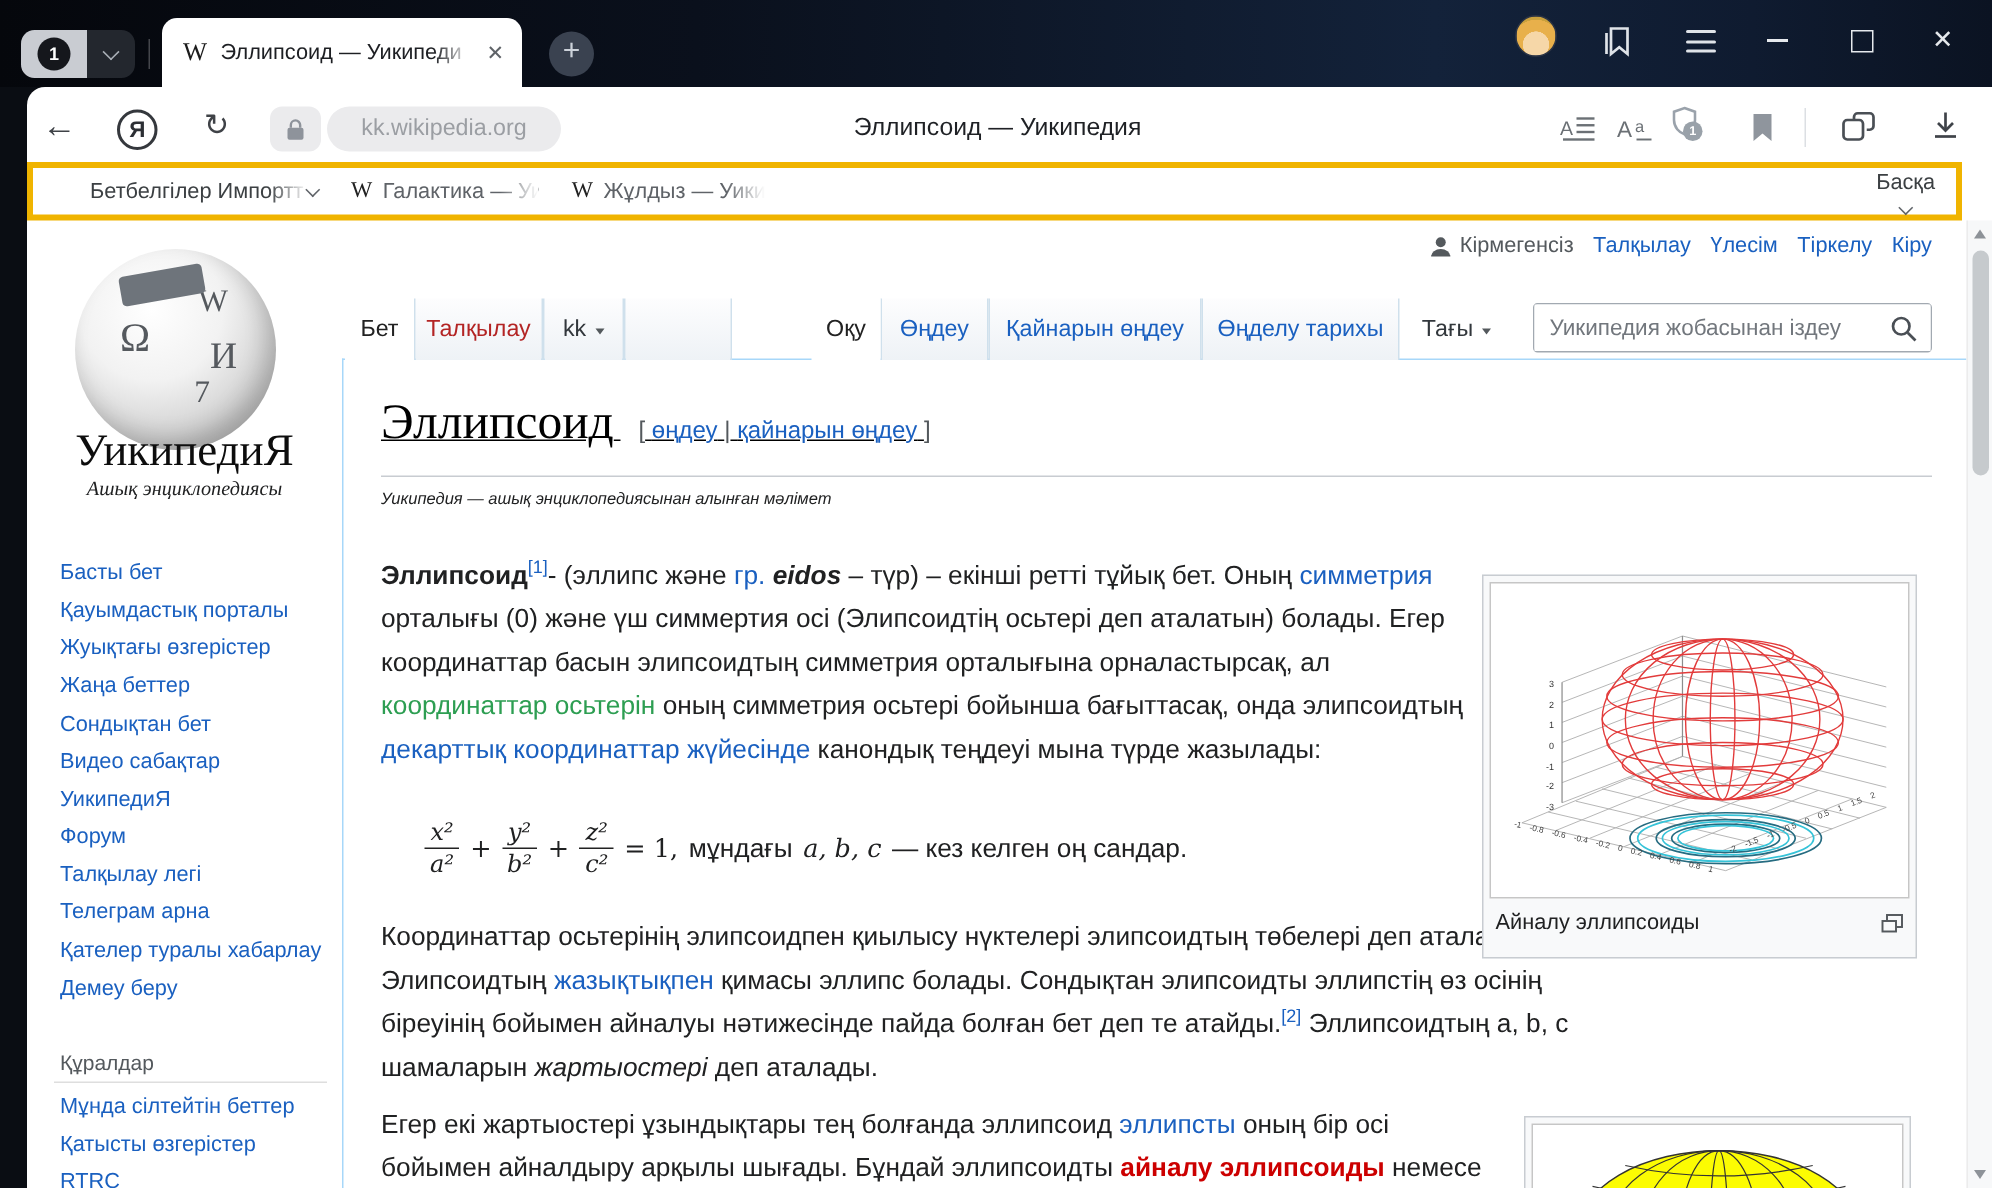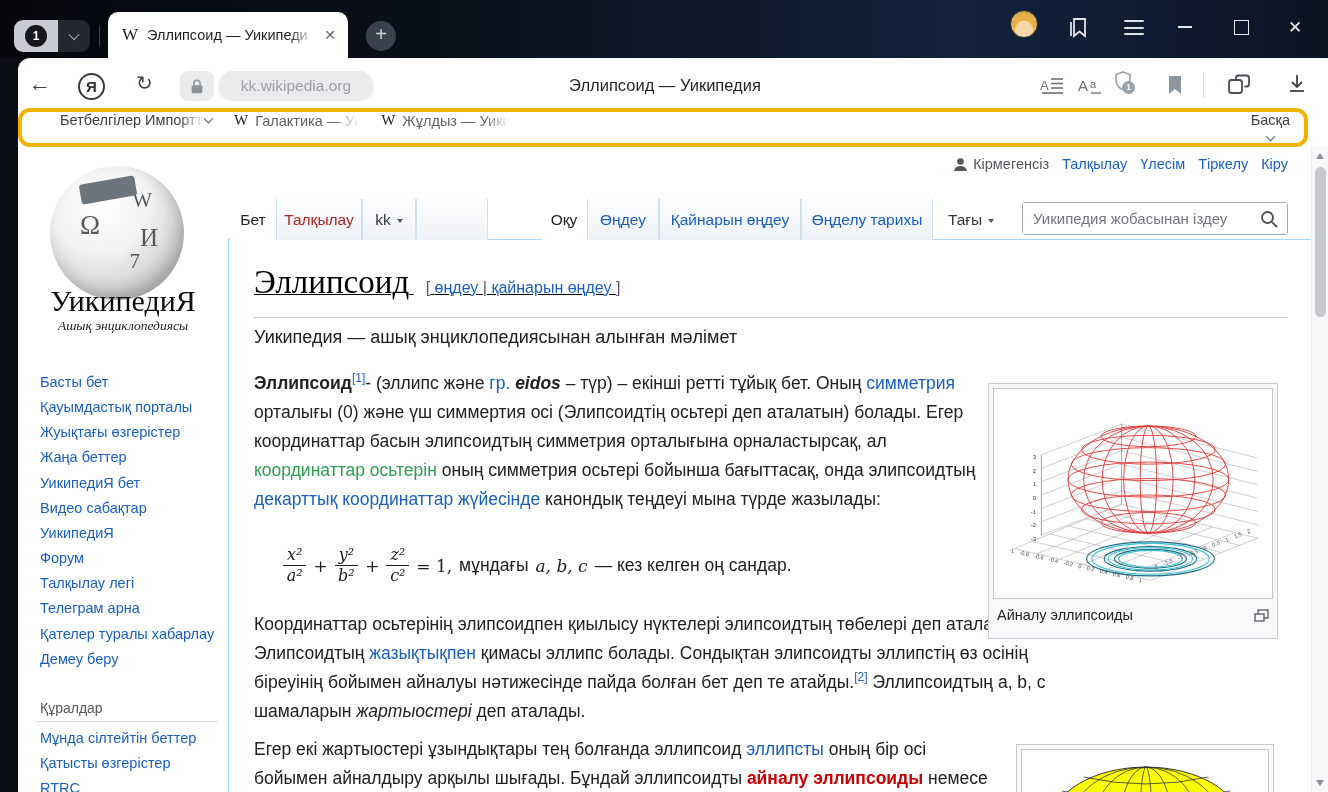--- a/index.html
+++ b/index.html
@@ -39,21 +39,21 @@
   .ya { left:78px; top:73px; width:27px; height:27px; border-radius:50%; border:2px solid #35383d; color:#2c2f34; font-size:15px; font-weight:bold; text-align:center; line-height:23px; }
   .reload { left:136px; top:71px; font-size:20px; color:#3f4247; }
   .lockpill { left:180px; top:71px; width:34px; height:30px; background:#ebebed; border-radius:8px; display:flex; align-items:center; justify-content:center; }
   .urlpill { left:218px; top:71px; width:156px; height:30px; background:#ebebed; border-radius:15px; color:#9b9ea3; font-size:15.5px; display:flex; align-items:center; justify-content:center; }
   .pagetitle { left:450px; top:76px; width:430px; text-align:center; font-size:16.5px; color:#1f2125; position:absolute; }
   .shieldwrap { left:1112px; top:70px; }
   .badge { position:absolute; left:10px; top:11px; width:13px; height:13px; border-radius:50%; background:#99a1a9; color:#fff; font-size:8.5px; font-weight:bold; text-align:center; line-height:13px; }
   .vdiv { left:1203px; top:72px; width:1px; height:26px; background:#dcdfe3; position:absolute; }
 
   
-  .bmbar { position:absolute; left:18px; top:108px; width:1290px; height:39px; border:4px solid #f0b400; border-radius:12px; background:#fff; display:flex; align-items:flex-start; padding:0 14px 0 38px; }
+  .bmbar { position:absolute; left:18px; top:108px; width:1290px; height:39px; border:4px solid #f0b400; border-radius:0; background:#fff; display:flex; align-items:center; padding:0 14px 0 38px; }
   .bm-label { position:relative; font-size:14.5px; color:#3c4043; white-space:nowrap; overflow:hidden; }
   .bm-import { width:145px; }
   .bm-item { display:flex; align-items:center; margin-left:22px; cursor:pointer; }
   .bm-item .w { font-family:"Liberation Serif","DejaVu Serif",serif; font-size:15px; color:#222; margin-right:7px; }
   .bm-w1 { width:104px; color:#5f6368; }
   .bm-w2 { width:108px; color:#5f6368; }
   .bm-more { margin-left:auto; display:flex; align-items:center; gap:8px; font-size:14.5px; color:#3c4043; cursor:pointer;flex-direction:column; }
   .chevD { width:7px; height:7px; border-right:1.6px solid #5f6368; border-bottom:1.6px solid #5f6368; transform:rotate(45deg); margin-top:-3px; }
 
   
@@ -90,21 +90,21 @@
   .searchbox input { width:100%; height:100%; border:0; outline:none; padding:0 36px 0 10px; font-size:15px; color:#202122; font-family:inherit; }
   .searchbox input::placeholder { color:#72777d; }
   .mag { position:absolute; right:8px; top:6px; }
 
   
   .a-titlerow { position:absolute; left:254px; top:264px;text-decoration:underline; }
   .a-title { font-family:"Liberation Serif","DejaVu Serif",serif; font-size:33px; color:#000; }
   .editlinks { font-size:16px; color:#54595d; margin-left:12px; }
   .editlinks .el { color:#1a60c0; cursor:pointer; }
   .titlerule { position:absolute; left:254px; top:317px; width:1034px; height:1px; background:#c8ccd1; }
-  .subtitle { position:absolute; left:254px; top:327px; font-size:18px; color:#202122; }
+  .subtitle { position:absolute; left:254px; top:327px; font-size:11px; color:#202122;font-style:italic; }
 
   .para { position:absolute; left:254px; font-size:17.5px; line-height:29px; color:#202122; }
   .p1 { top:369px; width:730px; }
   .p2 { top:610px; width:792px; }
   .p3 { top:735px; width:740px; }
   .blink { color:#1a60c0; cursor:pointer; }
   .glink { color:#2d9e52; cursor:pointer; }
   .ref { color:#1a60c0; font-size:12px; vertical-align:super; line-height:0; cursor:pointer; }
   .it { font-style:italic; }
   .redbold { color:#c00; font-weight:bold; cursor:pointer; }
@@ -260,21 +260,21 @@
   <div class="gpiece"></div>
 </div>
 <div class="wordmark">УикипедиЯ</div>
 <div class="tagline">Ашық энциклопедиясы</div>
 
 <div class="sblinks">
     <a class="s-link">Басты бет</a>
     <a class="s-link">Қауымдастық порталы</a>
     <a class="s-link">Жуықтағы өзгерістер</a>
     <a class="s-link">Жаңа беттер</a>
-    <a class="s-link">УикипедиЯ бет</a>
+    <a class="s-link">Сондықтан бет</a>
     <a class="s-link">Видео сабақтар</a>
     <a class="s-link">УикипедиЯ</a>
     <a class="s-link">Форум</a>
     <a class="s-link">Талқылау легі</a>
     <a class="s-link">Телеграм арна</a>
     <a class="s-link">Қателер туралы хабарлау</a>
     <a class="s-link">Демеу беру</a>
   </div>
 <div class="toolshdr">Құралдар</div>
 <div class="toolshr"></div>

